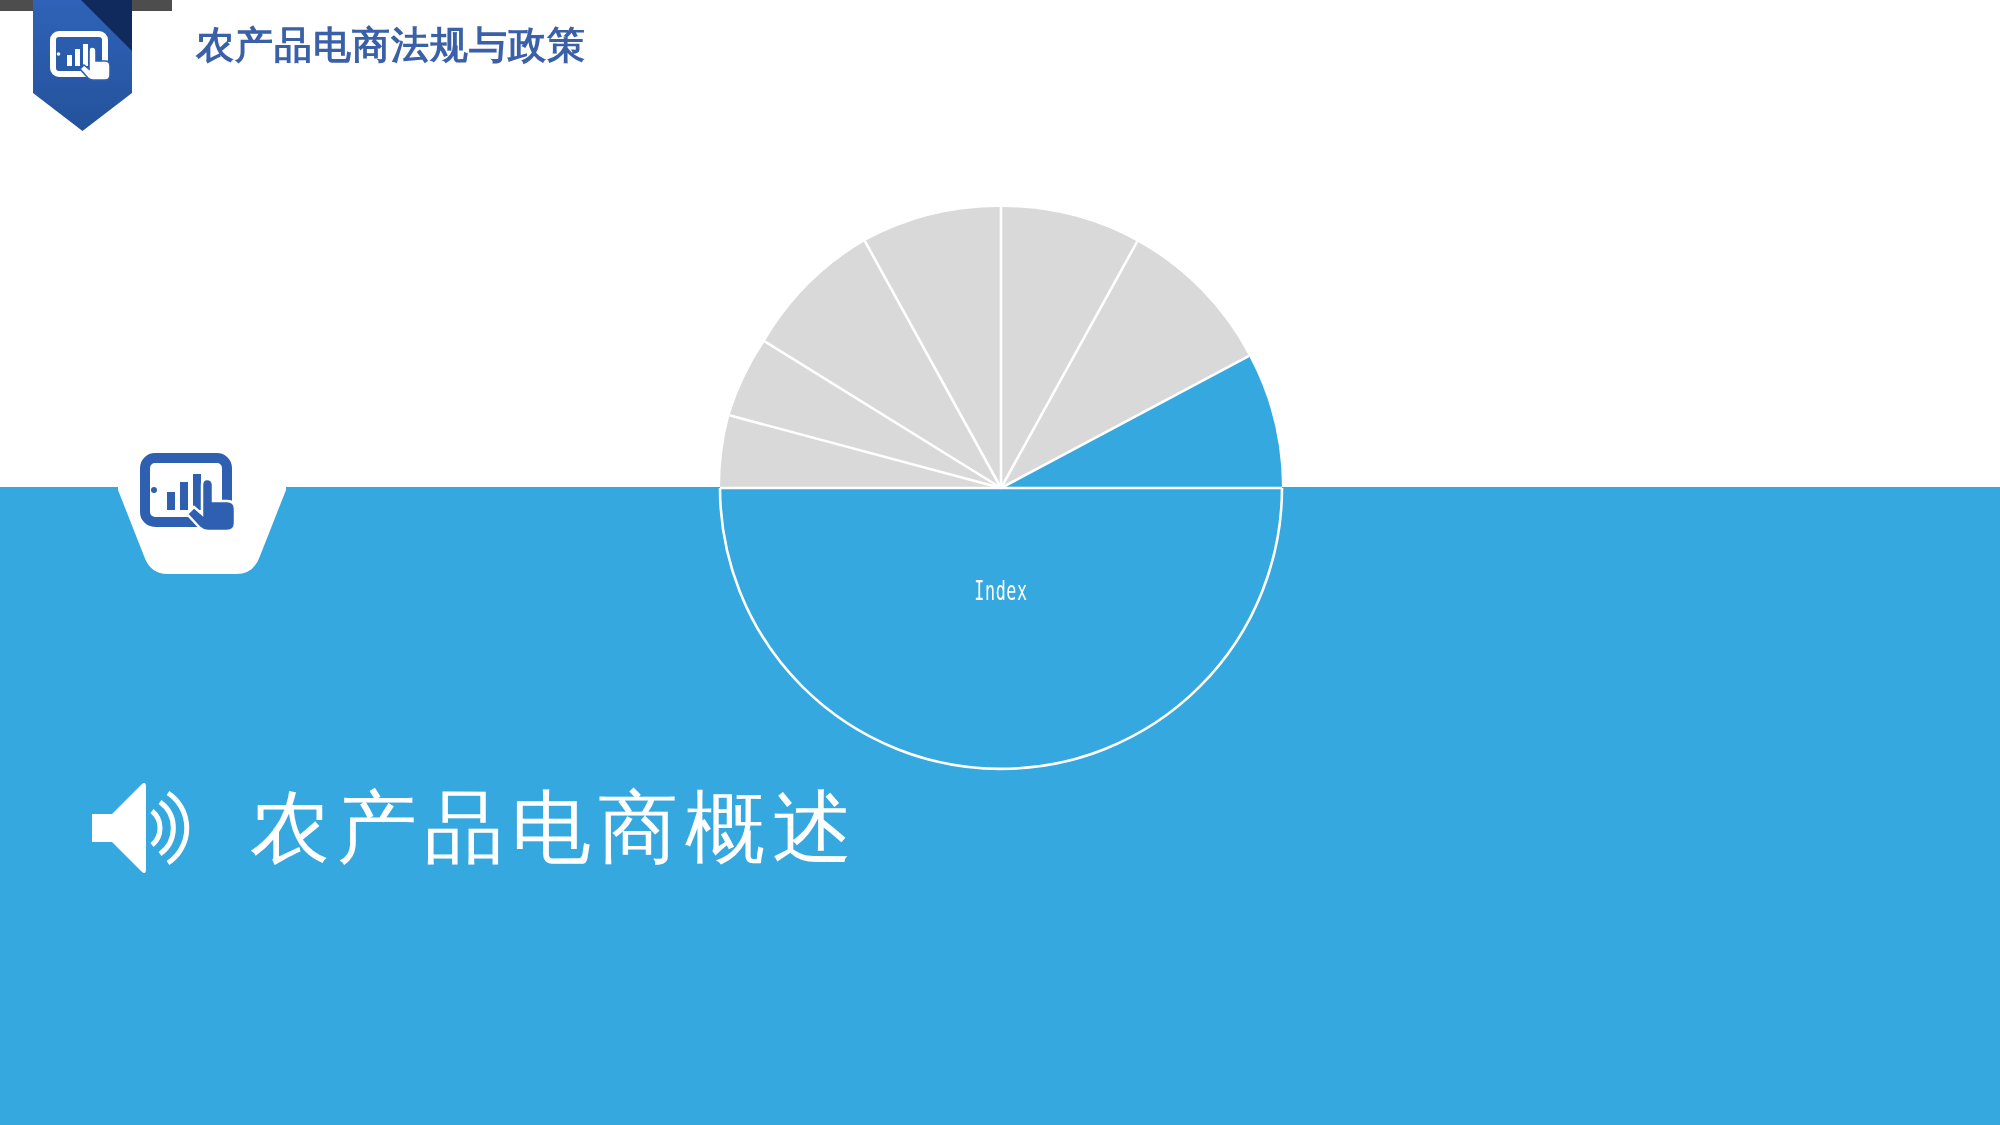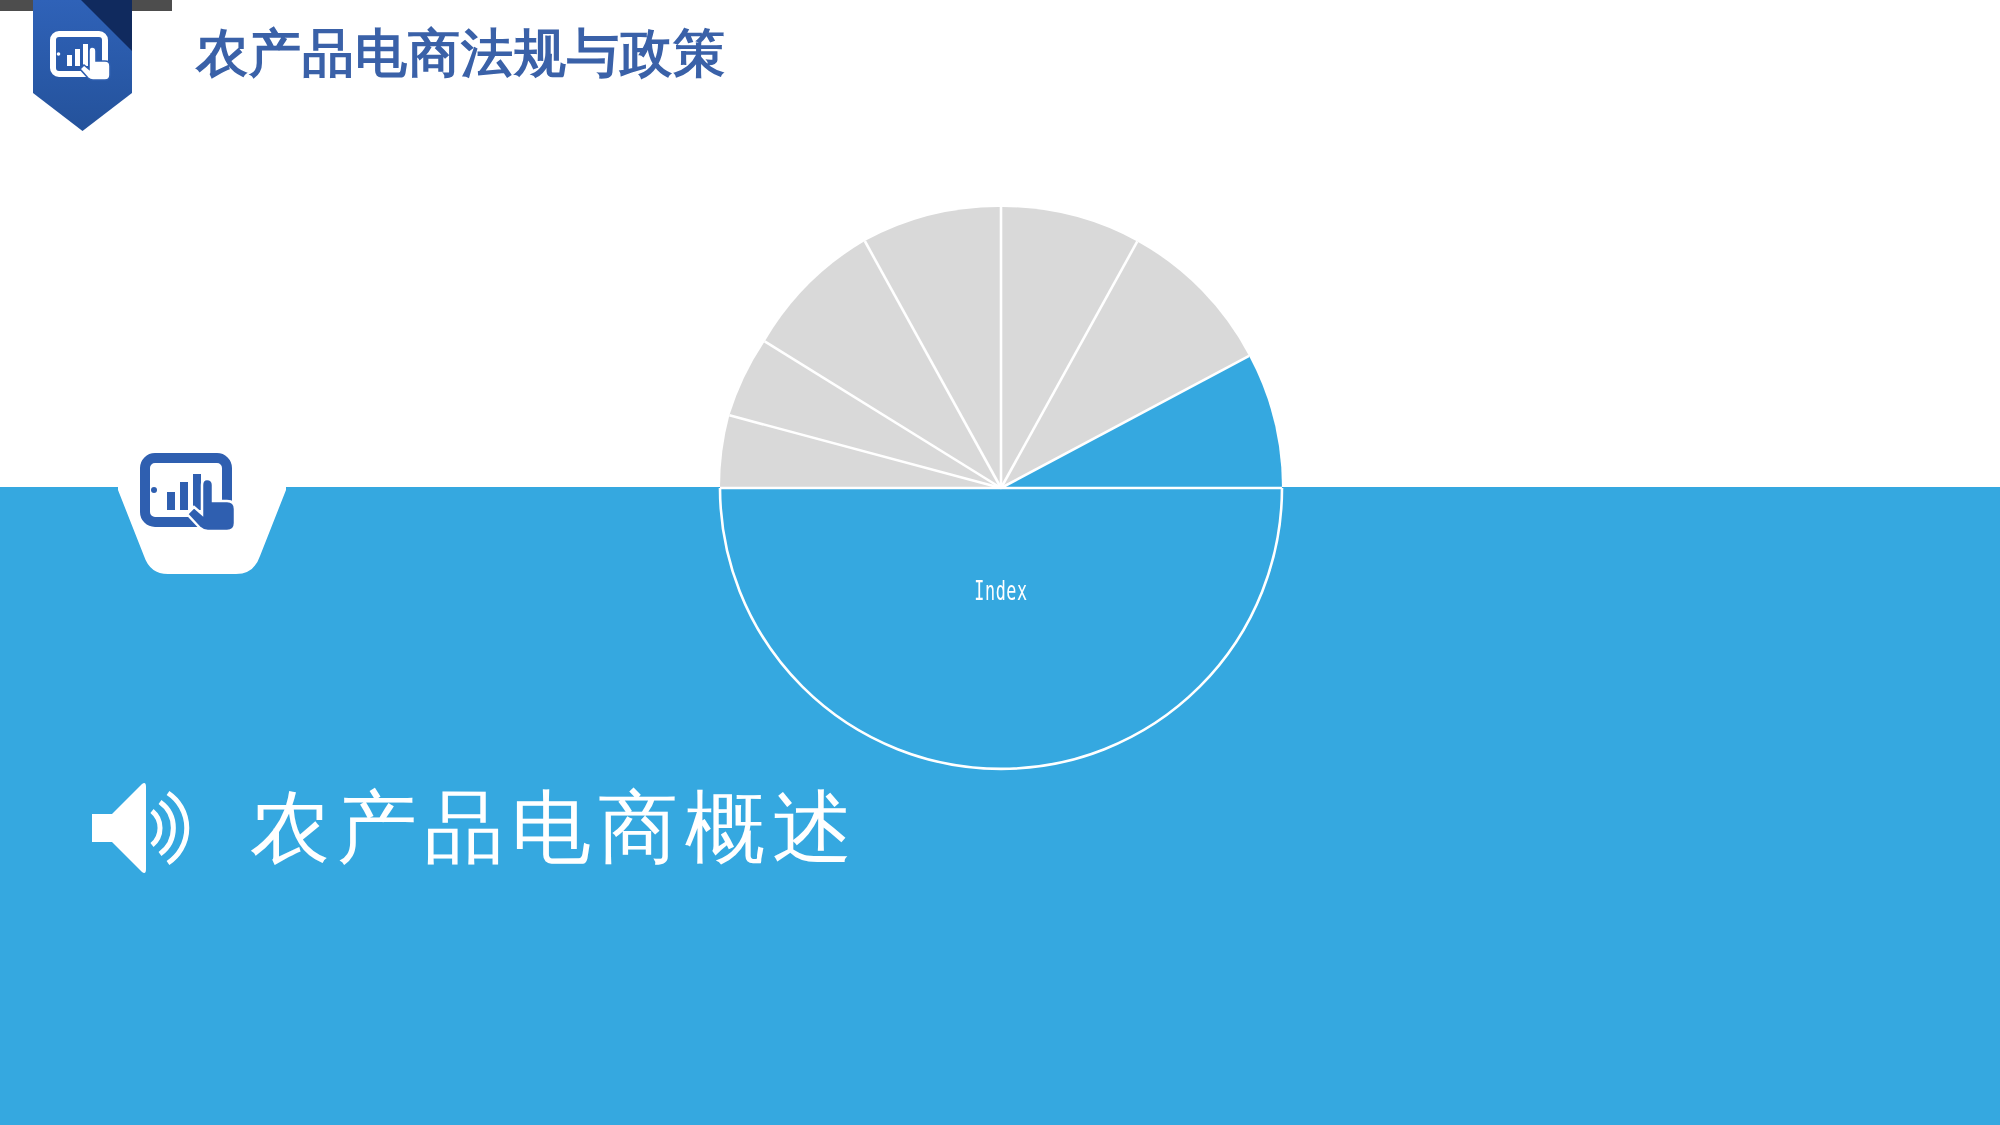--- a/index.html
+++ b/index.html
@@ -20,22 +20,22 @@
     position:absolute;left:0;top:0;width:172px;height:11px;
     background:#4d4d4d;
   }
   
   #ribbon{
     position:absolute;left:33px;top:0;width:99px;height:131px;
   }
   #ribbon svg{display:block;}
   
   #header-title{
-    position:absolute;left:196px;top:22px;
-    font-size:52px;line-height:62px;
+    position:absolute;left:196px;top:14px;
+    font-size:38px;line-height:62px;
     letter-spacing:1px;
     color:#3a61a8;
     font-weight:700;
     white-space:nowrap;
     font-family:"DejaVu Sans","Liberation Sans",sans-serif;
   }
   
   #pie-wrap{
     position:absolute;left:716px;top:203px;width:570px;height:570px;
   }

